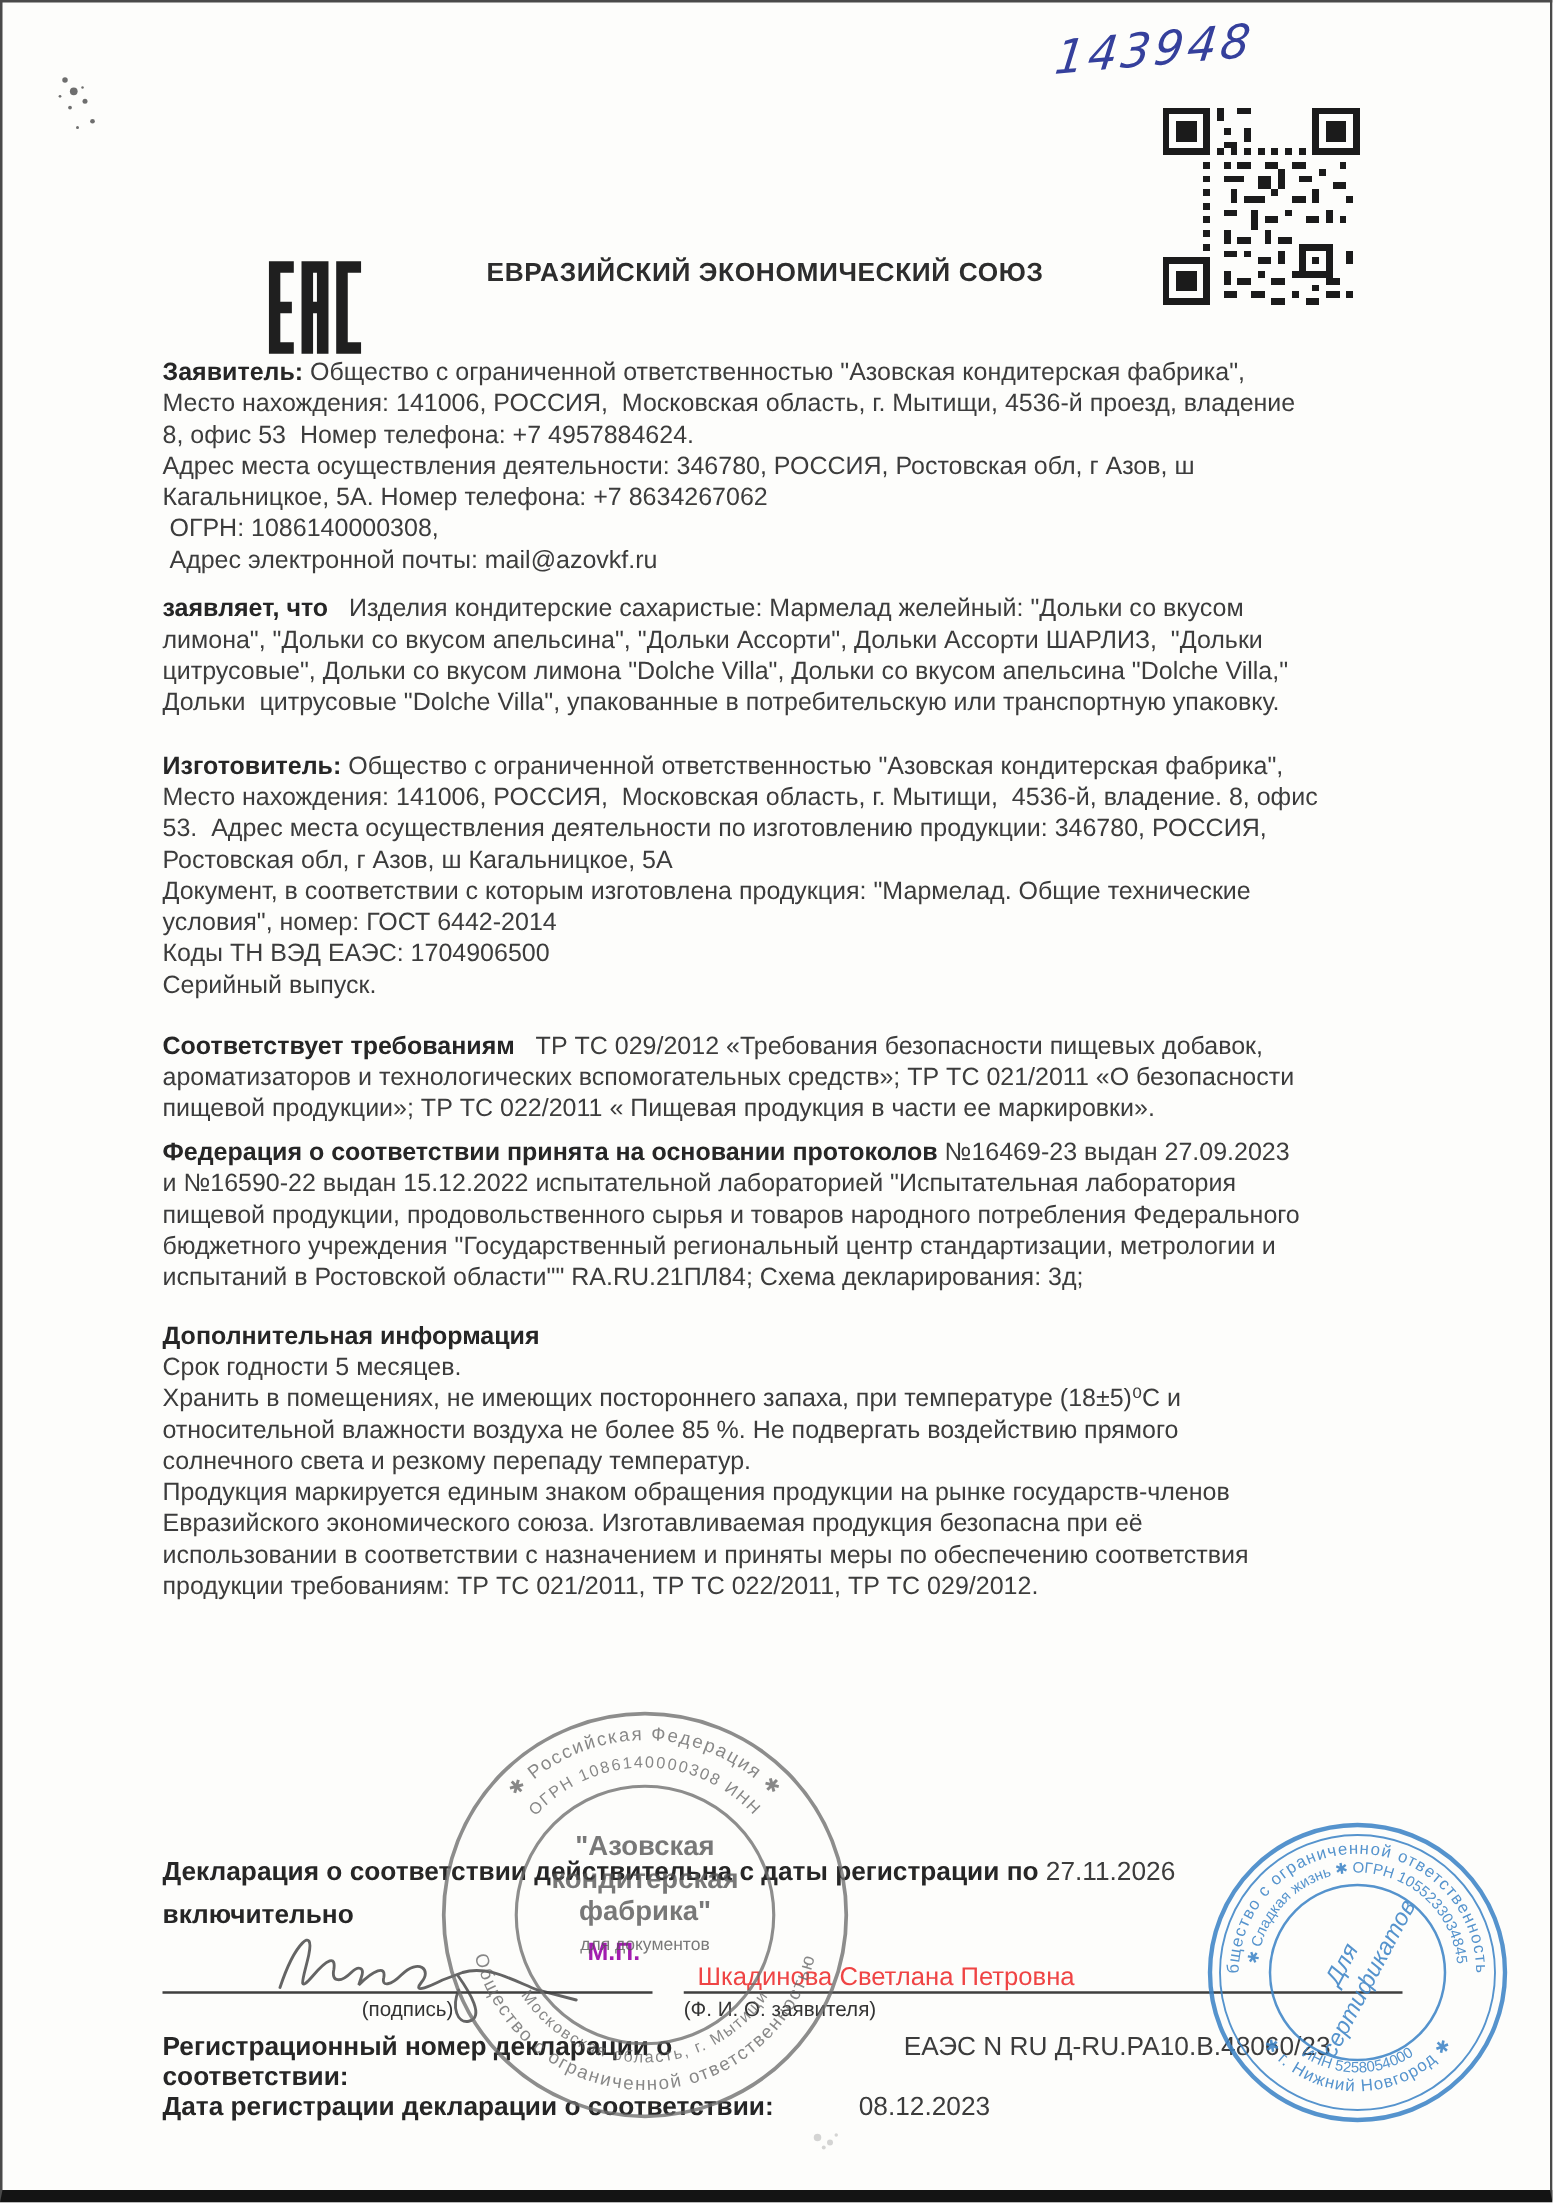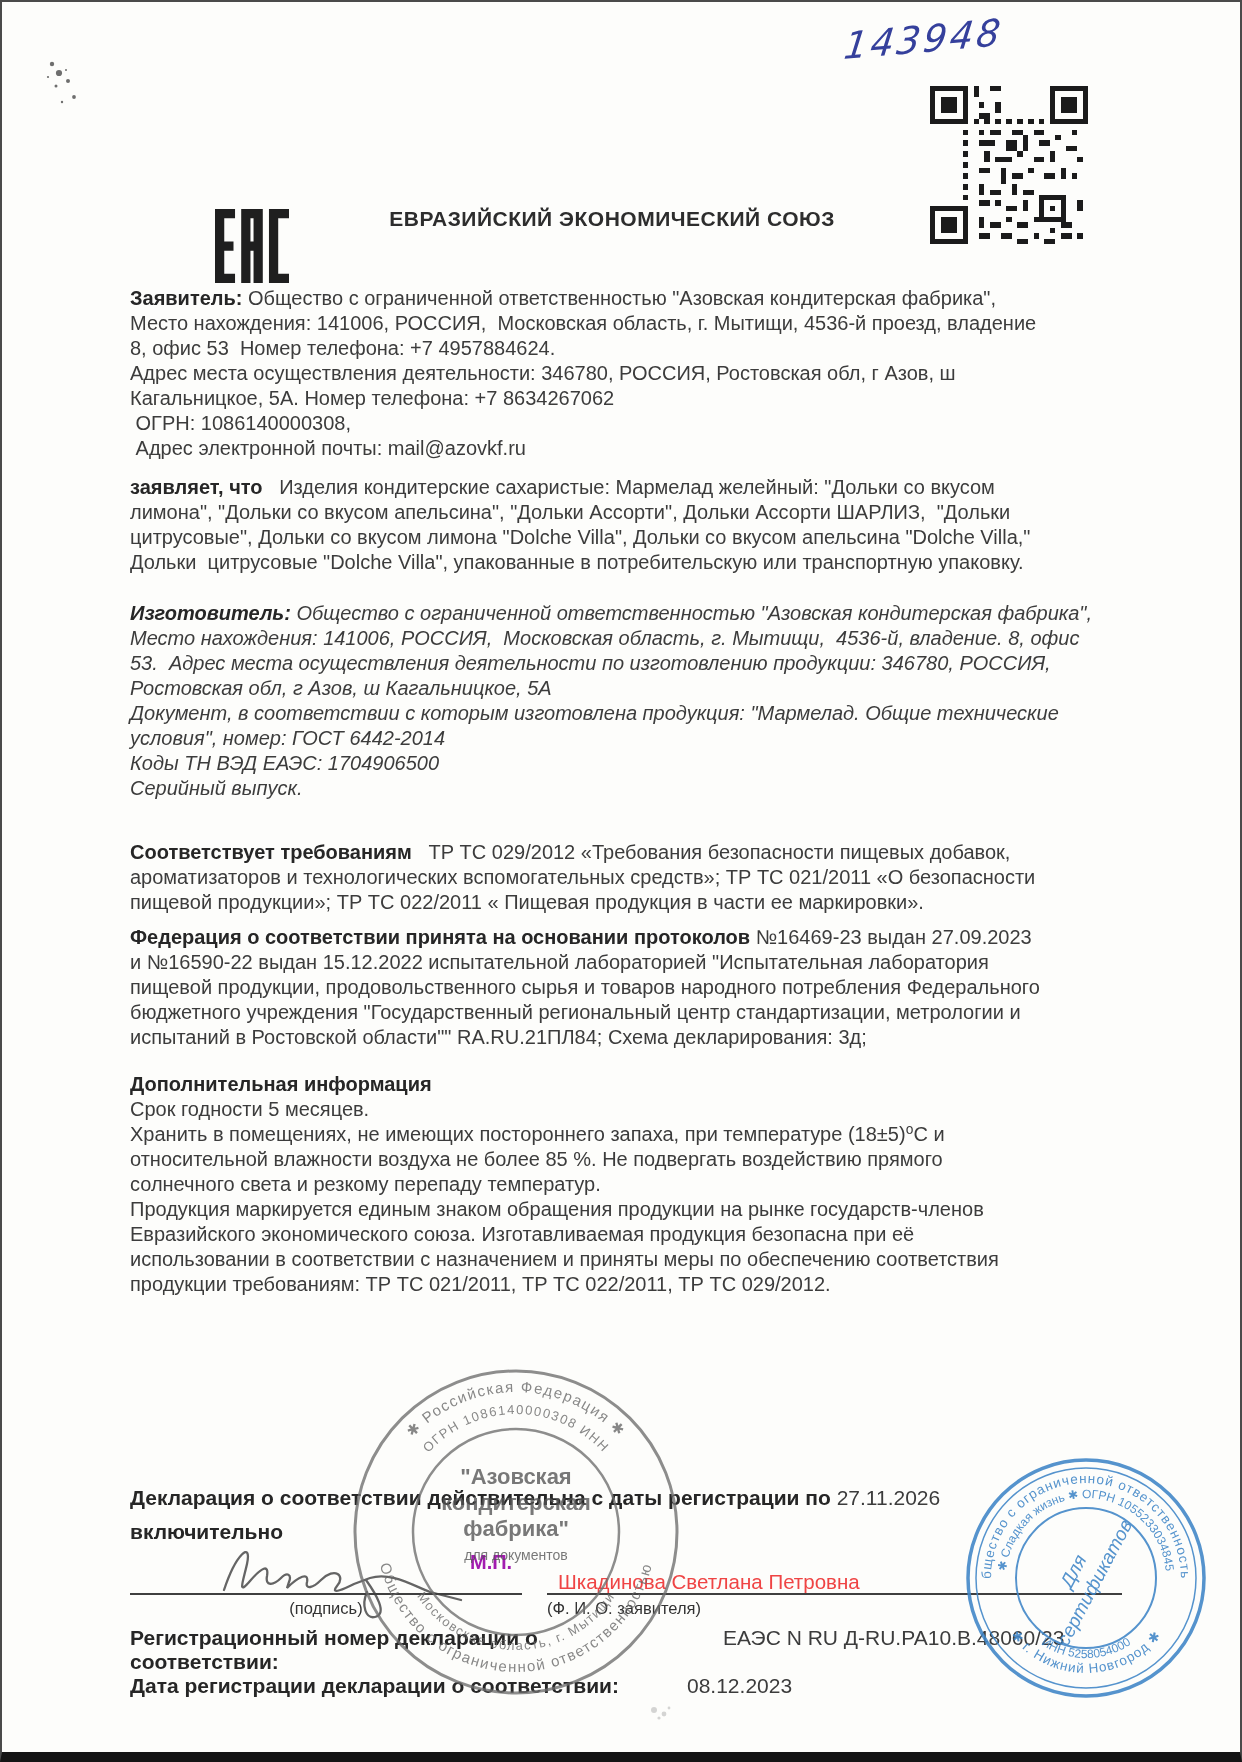--- a/index.html
+++ b/index.html
@@ -20,21 +20,21 @@
   .title-wrap{left:0;top:205px;width:1220px;text-align:center;}
   .title1{font-size:21px;font-weight:bold;color:#2d2d2d;letter-spacing:.5px;}
   .title2{margin-top:17px;font-size:21px;font-weight:bold;color:#2d2d2d;letter-spacing:.5px;}
   
   .body-flow{left:128px;top:284px;width:1008px;}
   .para{margin:0;font-size:20px;line-height:25px;white-space:pre-wrap;color:#3c3c3c;}
   .para b{color:#262626;}
   .p-applicant{margin-bottom:14px;}
   .p-person{margin-bottom:10px;}
   .p-declares{margin-bottom:26px;}
-  .p-manufacturer{margin-bottom:39px;font-style:italic;}
+  .p-manufacturer{margin-bottom:24px;}
   .p-complies{margin-bottom:10px;}
   .p-basis{margin-bottom:22px;}
   
   .validity{left:128px;top:1458px;width:900px;font-size:21px;font-weight:bold;line-height:34px;white-space:pre-wrap;color:#262626;}
   .validity .nb{font-weight:normal;color:#3c3c3c;}
   .validity .blk{display:block;}
   .sig-svg{left:212px;top:1532px;width:268px;height:92px;}
   .line{border-top:2px solid #3f3f3f;height:0;}
   .line-podpis{left:128px;top:1591px;width:392px;}
   .line-fio{left:545px;top:1591px;width:575px;}

